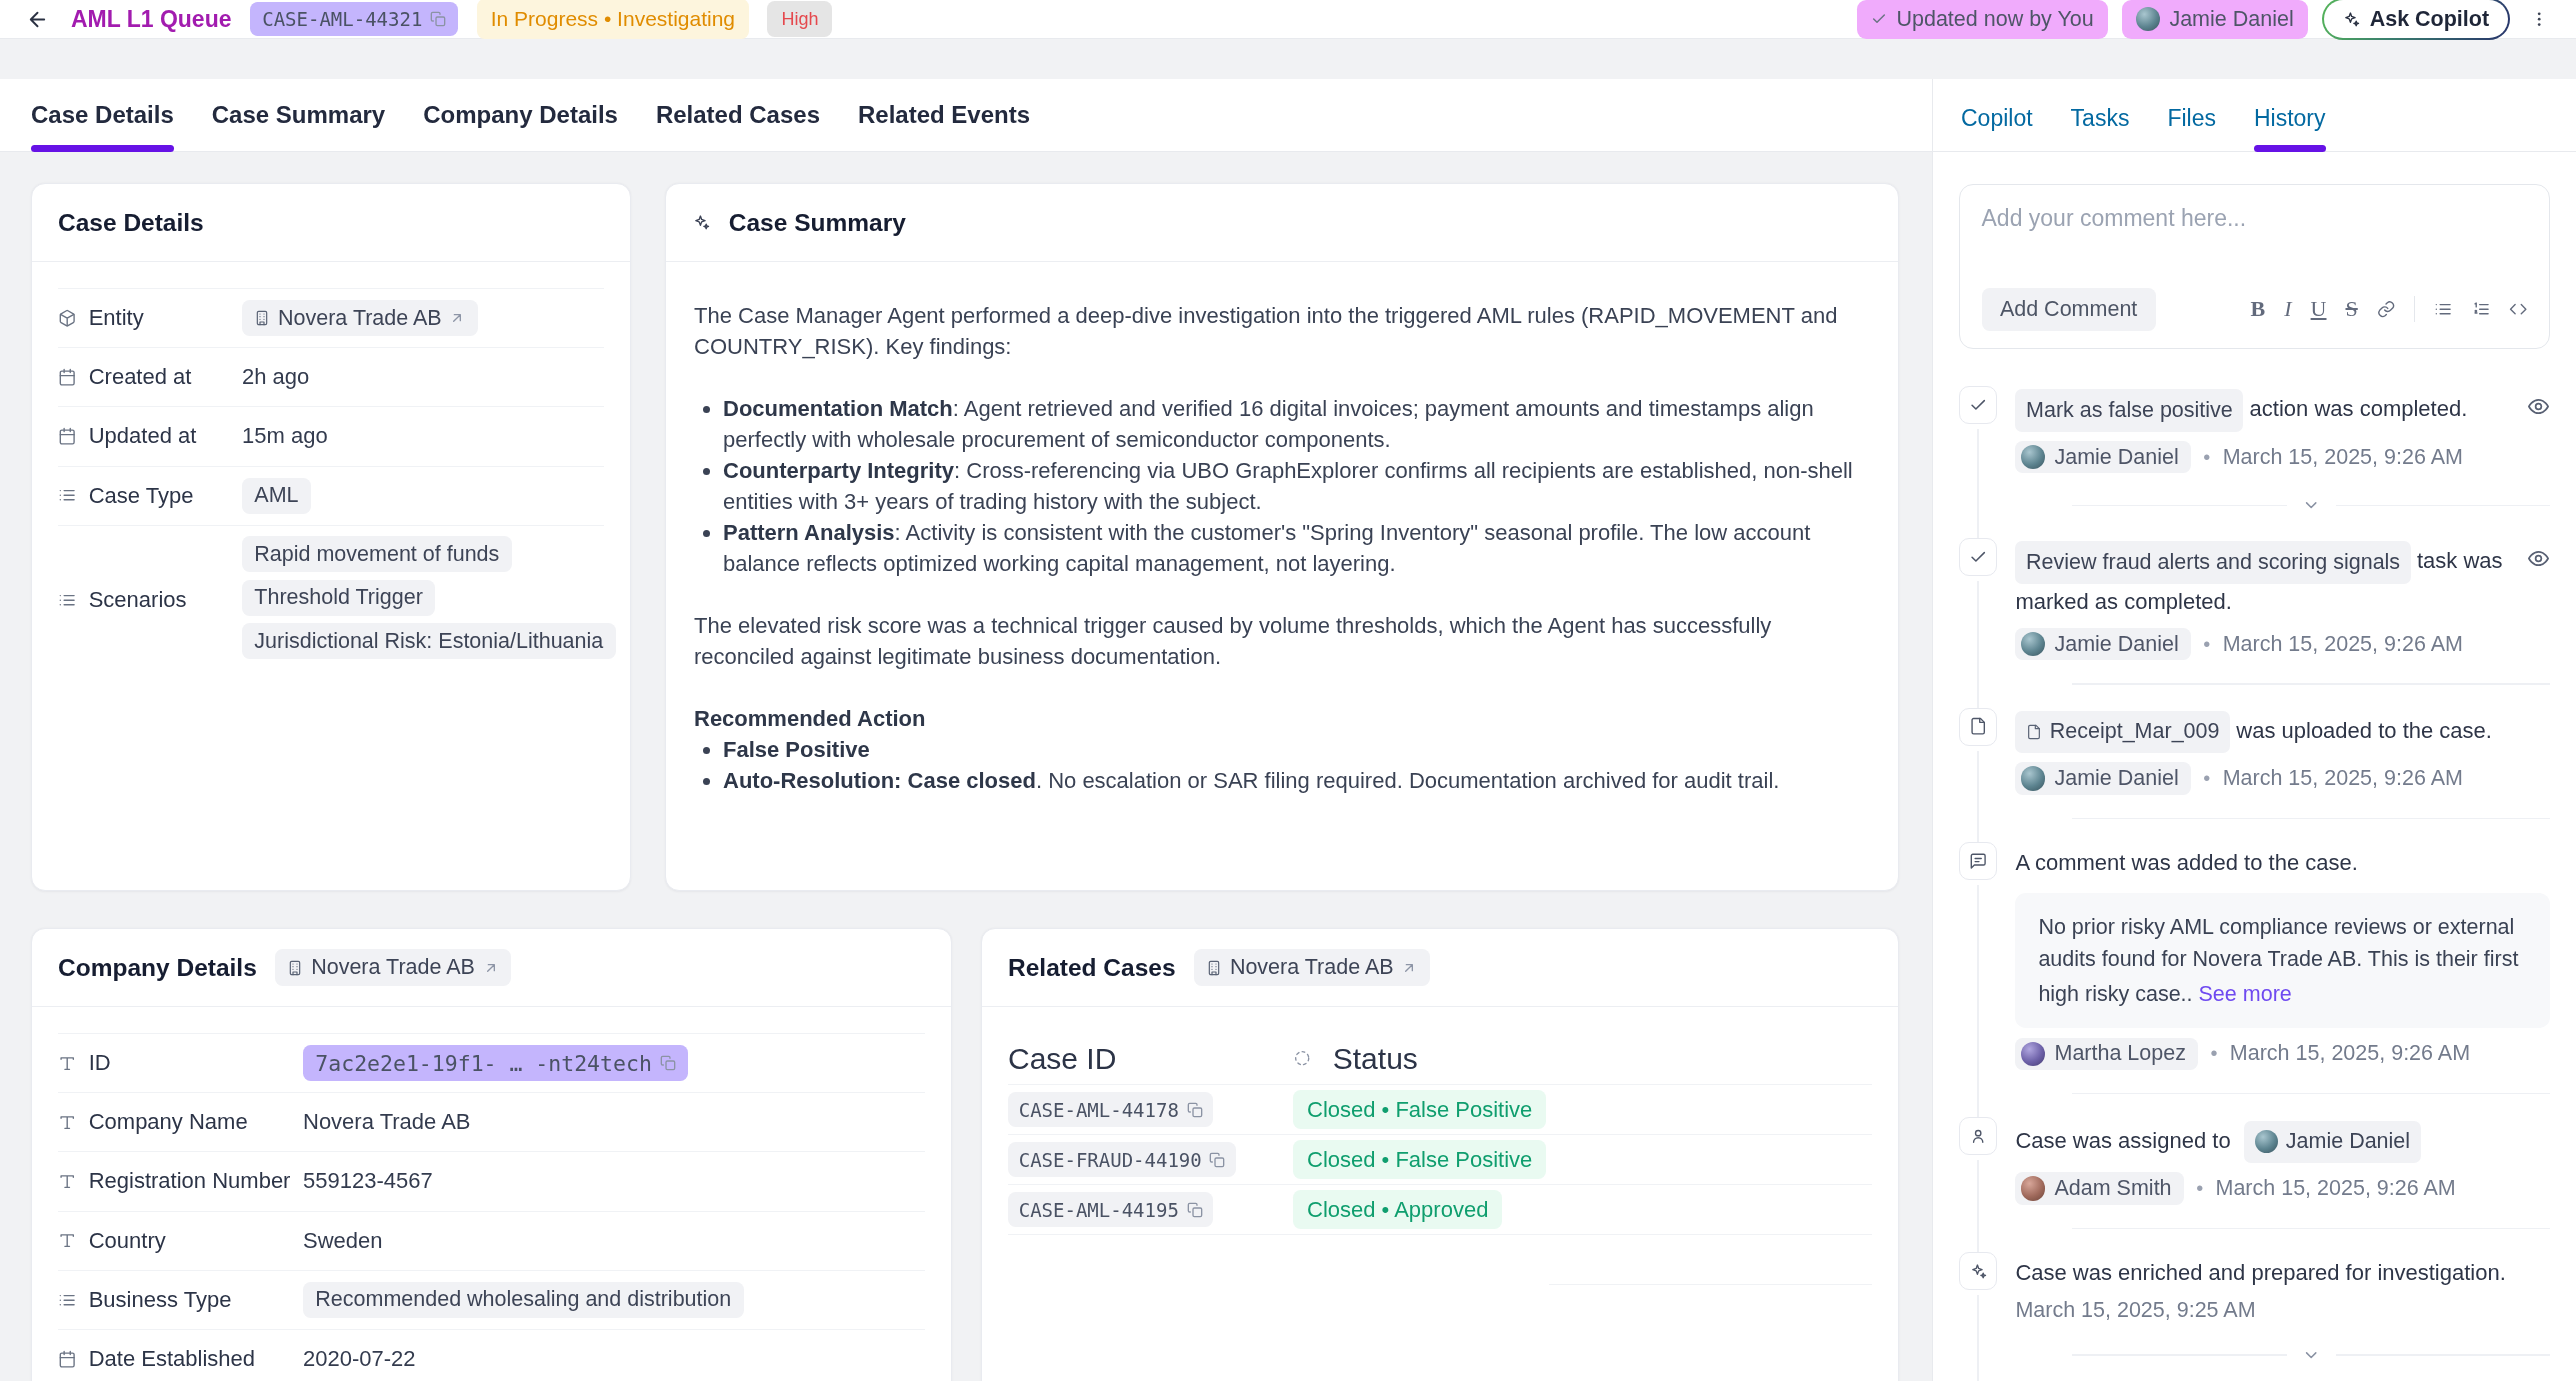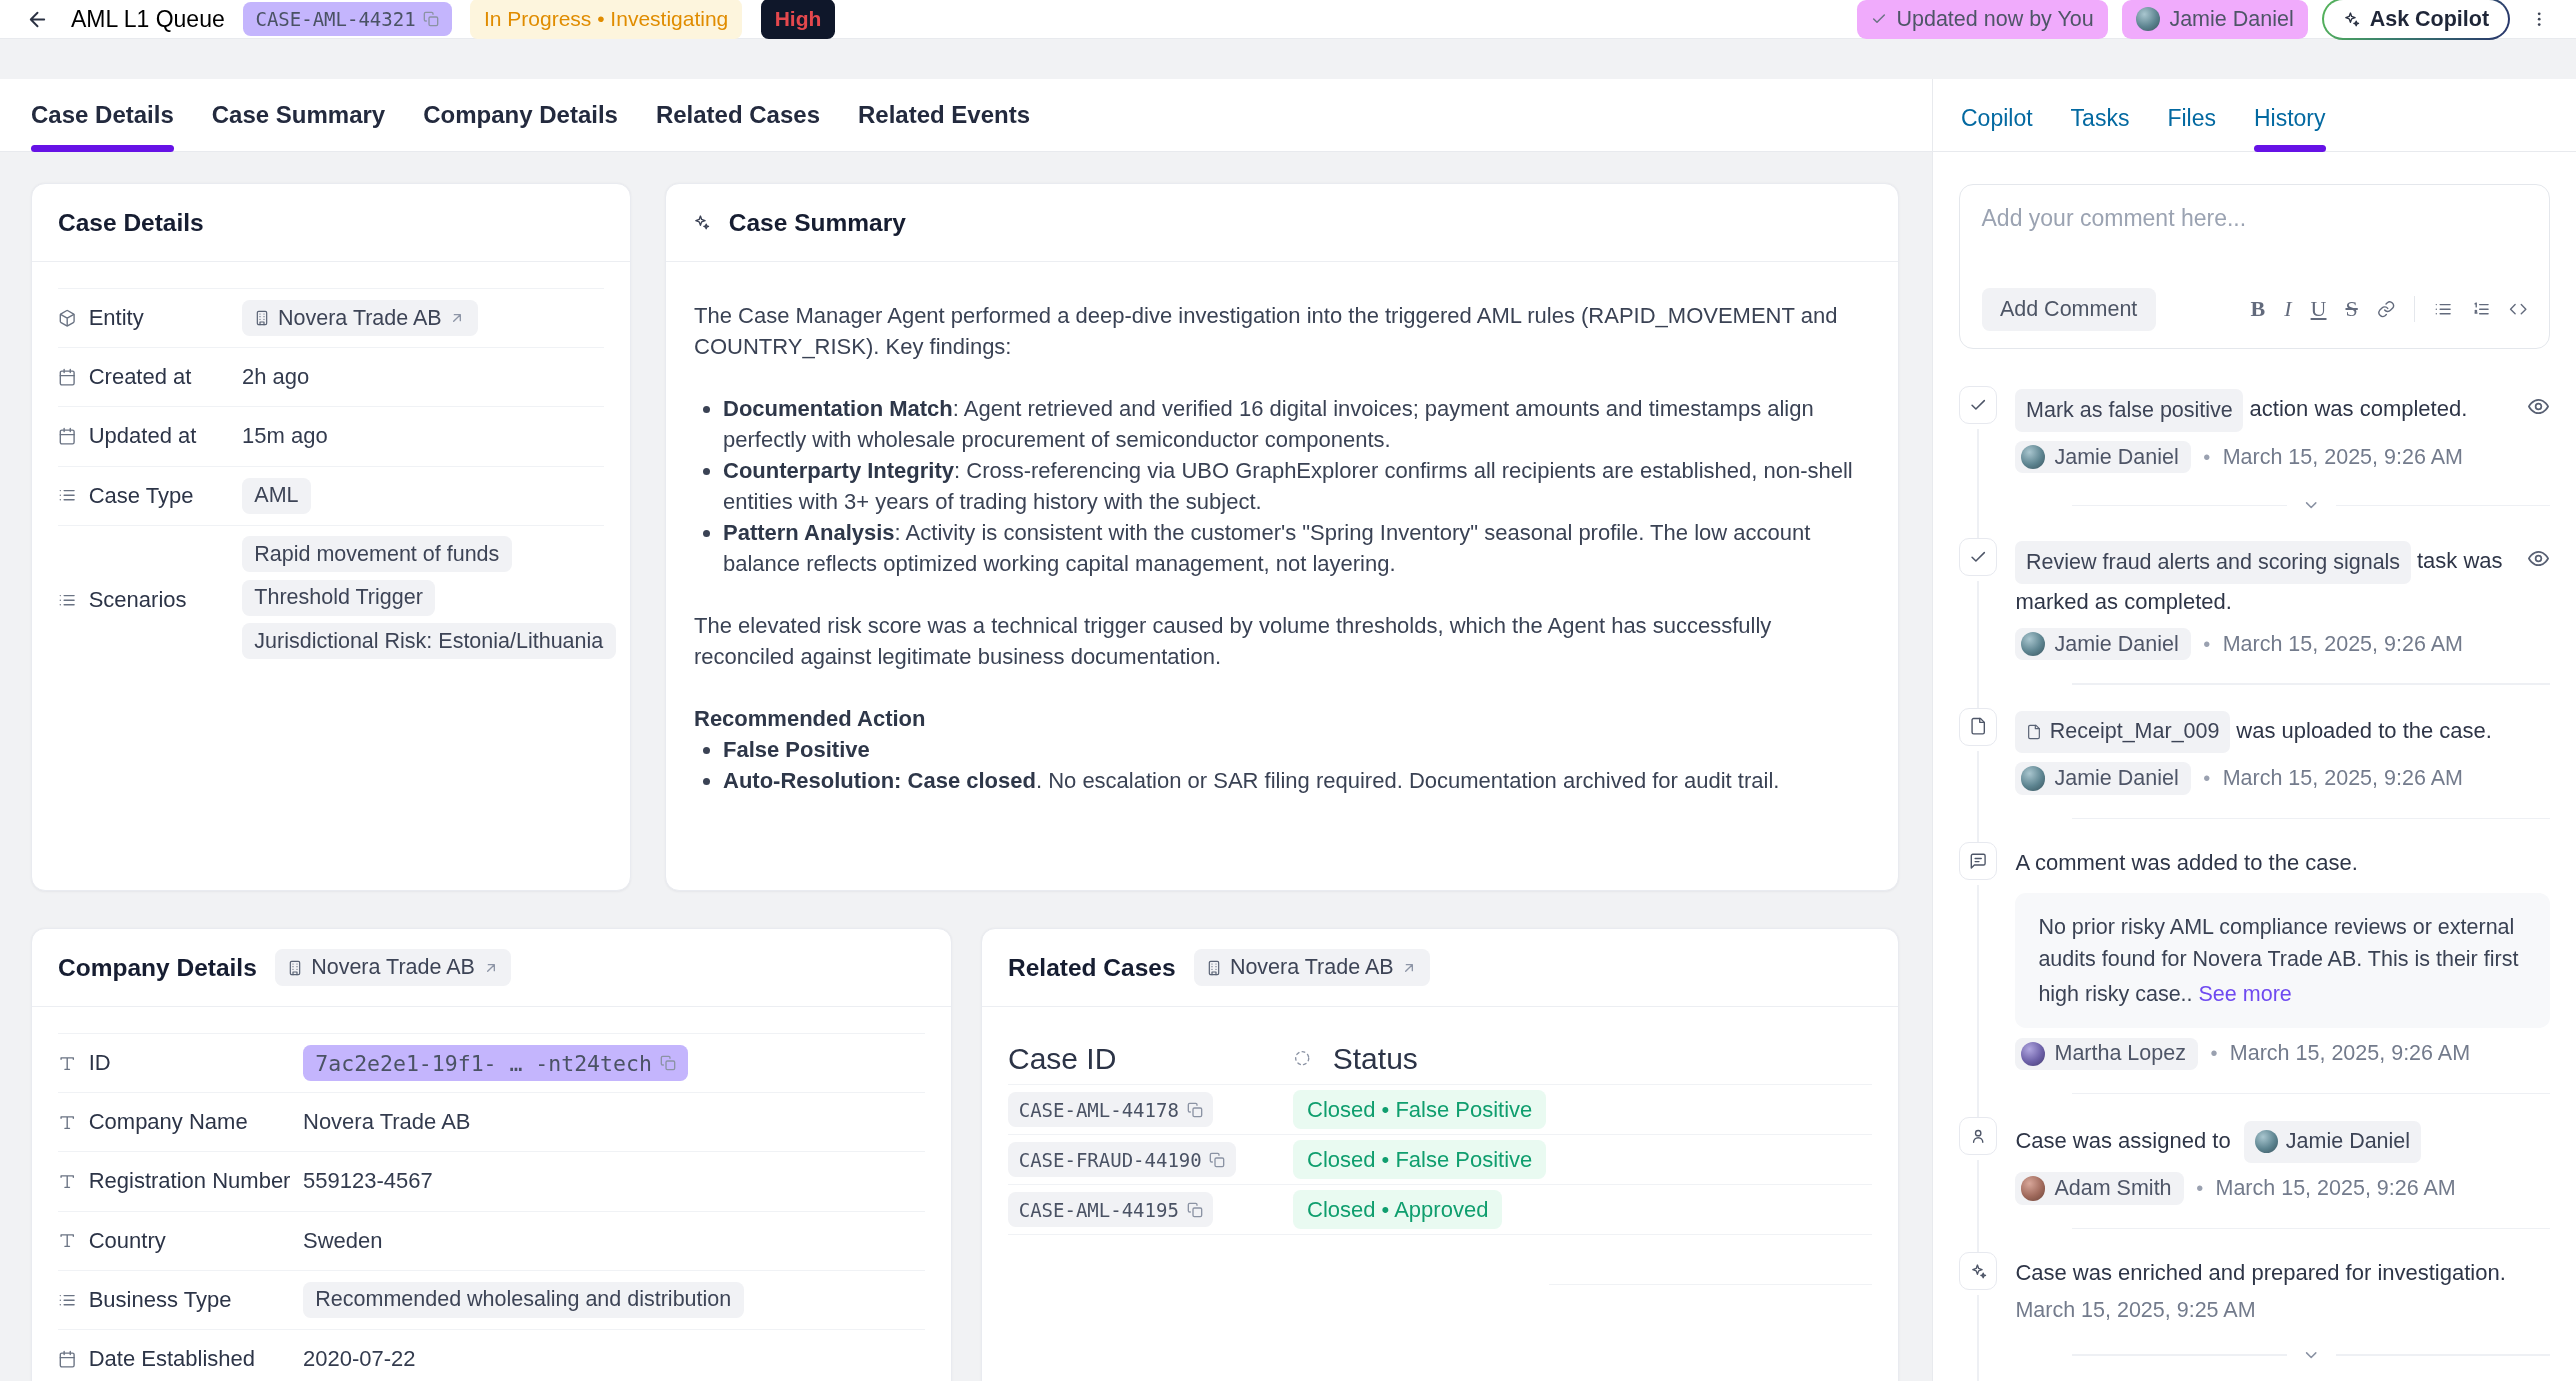--- a/index.html
+++ b/index.html
@@ -14,26 +14,26 @@
   .ic-xs{width:16px;height:16px;flex-shrink:0;}
   svg{display:block;}
 
   
   .header{
     height:38px;background:#fff;border-bottom:0.8px solid #e8eaee;
     display:flex;align-items:center;gap:18.4px;padding:0 21.5px;
     position:relative;z-index:5;
   }
   .back-btn{width:31px;height:31px;display:flex;align-items:center;justify-content:center;color:#2a3142;cursor:pointer;}
-  .hdr-title{font-size:23px;font-weight:400;color:#000000;white-space:nowrap;}
+  .hdr-title{font-size:23px;font-weight:700;color:#a21caf;white-space:nowrap;}
   .chip{display:inline-flex;align-items:center;gap:7.7px;background:#f1f2f5;border-radius:7.7px;padding:6.1px 12.3px;font-size:21.5px;color:#3d4456;white-space:nowrap;}
   .chip-mono{font-family:"DejaVu Sans Mono","Liberation Mono",monospace;font-size:19px;color:#4a5264;background:#c4b5fd;}
   .chip-copy{color:#8b93a4;}
   .chip-status{background:#fdf5dd;color:#e08c00;font-weight:500;font-size:21px;padding:7.7px 14px;}
-  .chip-high{background:#0f172a;color:#e5484d;font-weight:700;font-size:21px;padding:7.7px 14px;}
+  .chip-high{background:#e5e5e5;color:#e5484d;font-weight:400;font-size:18px;padding:7.7px 14px;}
   .hdr-right{margin-left:auto;display:flex;align-items:center;gap:14px;}
   .pill{display:inline-flex;align-items:center;gap:9.2px;background:#f0abfc;border-radius:9.2px;padding:7px 14px;font-size:21.5px;color:#4e5567;white-space:nowrap;}
   .pill .tick{color:#6a7383;}
   .avatar{width:24.5px;height:24.5px;border-radius:50%;flex-shrink:0;}
   .av-jamie{background:radial-gradient(circle at 35% 30%,#a9c6cf,#5d8490 55%,#37525c);}
   .av-martha{background:radial-gradient(circle at 35% 30%,#b1a7e0,#6d61a8 55%,#433a6e);}
   .av-adam{background:radial-gradient(circle at 35% 30%,#d8a79a,#a06a5c 55%,#6b4338);}
   .copilot-btn{
     display:inline-flex;align-items:center;gap:9.2px;cursor:pointer;
     border:2.3px solid transparent;border-radius:766px;padding:6.1px 18.4px;

